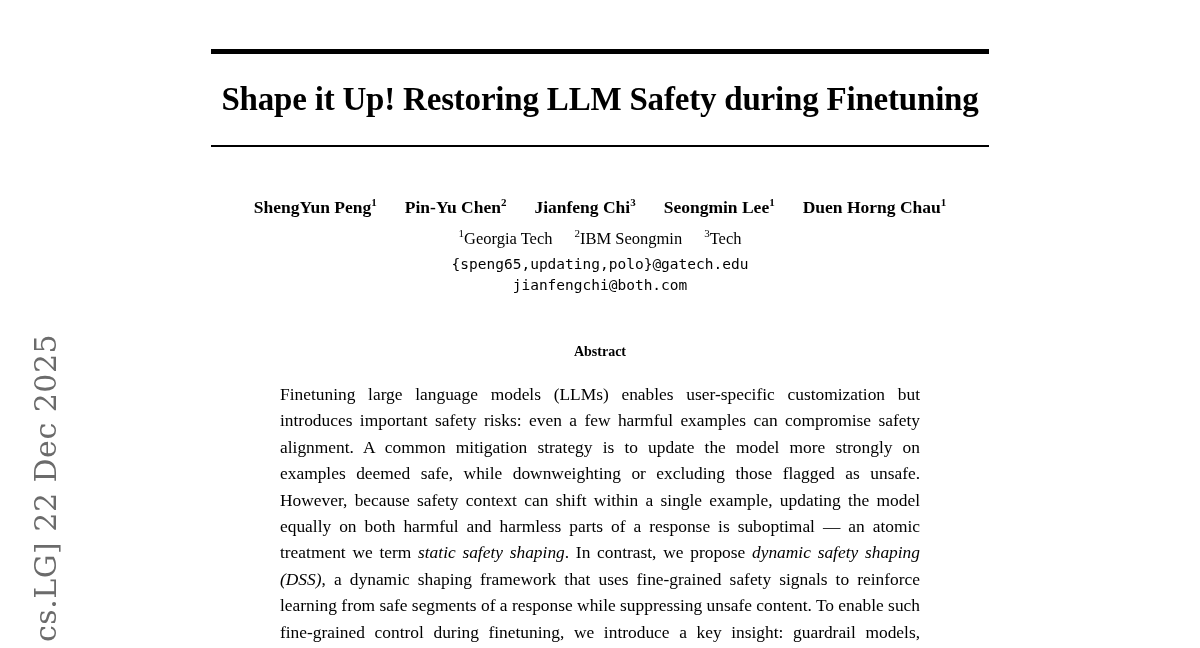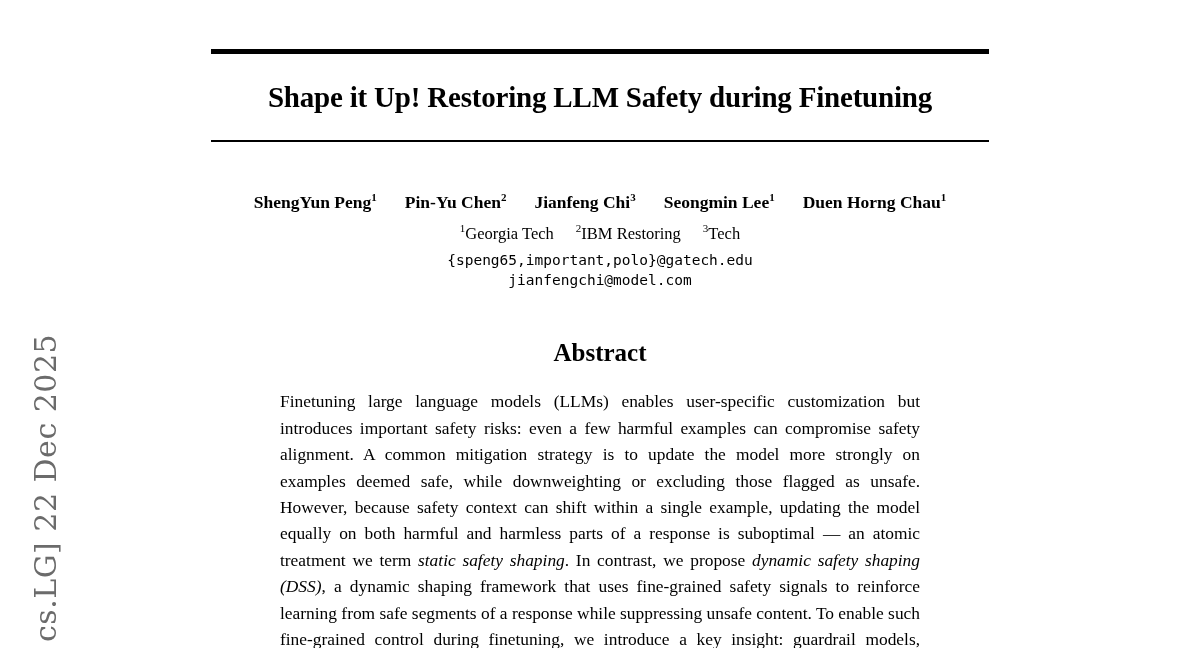--- a/index.html
+++ b/index.html
@@ -52,21 +52,21 @@
   .rule-top {
     margin-top: 49px;
     height: 5px;
     background: #000000;
     width: 100%;
   }
 
   .title {
     font-family: "Liberation Serif", serif;
     font-weight: bold;
-    font-size: 29px;
+    font-size: 33px;
     line-height: 1.15;
     text-align: center;
     margin-top: 27px;
     letter-spacing: -0.2px;
   }
 
   .rule-under-title {
     margin-top: 26px;
     height: 2px;
     background: #000000;
@@ -112,21 +112,21 @@
     font-family: "DejaVu Sans Mono", monospace;
     font-size: 14.5px;
     line-height: 1.43;
   }
   .emails div { white-space: nowrap; }
 
   .abstract-head {
     margin-top: 48px;
     text-align: center;
     font-weight: bold;
-    font-size: 25px;
+    font-size: 14px;
     font-family: "Liberation Serif", serif;
   }
 
   .abstract-body {
     margin: 21px auto 0 auto;
     width: 640px;
     font-size: 17.4px;
     line-height: 1.52;
     text-align: justify;
     text-justify: inter-word;
@@ -148,25 +148,25 @@
 
   <h1 class="title">Shape it Up! Restoring LLM Safety during Finetuning</h1>
 
   <div class="rule-under-title"></div>
 
   <div class="authors">
     <span class="author"><span>ShengYun Peng</span><sup>1</sup></span><span class="author"><span>Pin-Yu Chen</span><sup>2</sup></span><span class="author"><span>Jianfeng Chi</span><sup>3</sup></span><span class="author"><span>Seongmin Lee</span><sup>1</sup></span><span class="author"><span>Duen Horng Chau</span><sup>1</sup></span>
   </div>
 
   <div class="affils">
-    <span class="affil"><sup>1</sup><span>Georgia Tech</span></span><span class="affil"><sup>2</sup><span>IBM Restoring</span></span><span class="affil"><sup>3</sup><span>Tech</span></span>
+    <span class="affil"><sup>1</sup><span>Georgia Tech</span></span><span class="affil"><sup>2</sup><span>IBM Seongmin</span></span><span class="affil"><sup>3</sup><span>Tech</span></span>
   </div>
 
   <div class="emails">
-    <div>{speng65,important,polo}@gatech.edu</div>
-    <div>jianfengchi@model.com</div>
+    <div>{speng65,updating,polo}@gatech.edu</div>
+    <div>jianfengchi@both.com</div>
   </div>
 
   <div class="abstract-head">Abstract</div>
 
   <div class="abstract-body"><span>Finetuning large language models (LLMs) enables user-specific customization but introduces important safety risks: even a few harmful examples can compromise safety alignment. A common mitigation strategy is to update the model more strongly on examples deemed safe, while downweighting or excluding those flagged as unsafe. However, because safety context can shift within a single example, updating the model equally on both harmful and harmless parts of a response is suboptimal — an atomic treatment we term </span><i>static safety shaping</i><span>. In contrast, we propose </span><i>dynamic safety shaping (DSS)</i><span>, a dynamic shaping framework that uses fine-grained safety signals to reinforce learning from safe segments of a response while suppressing unsafe content. To enable such fine-grained control during finetuning, we introduce a key insight: guardrail models, traditionally used for</span></div>
 
 </div>
 
 </body></html>

